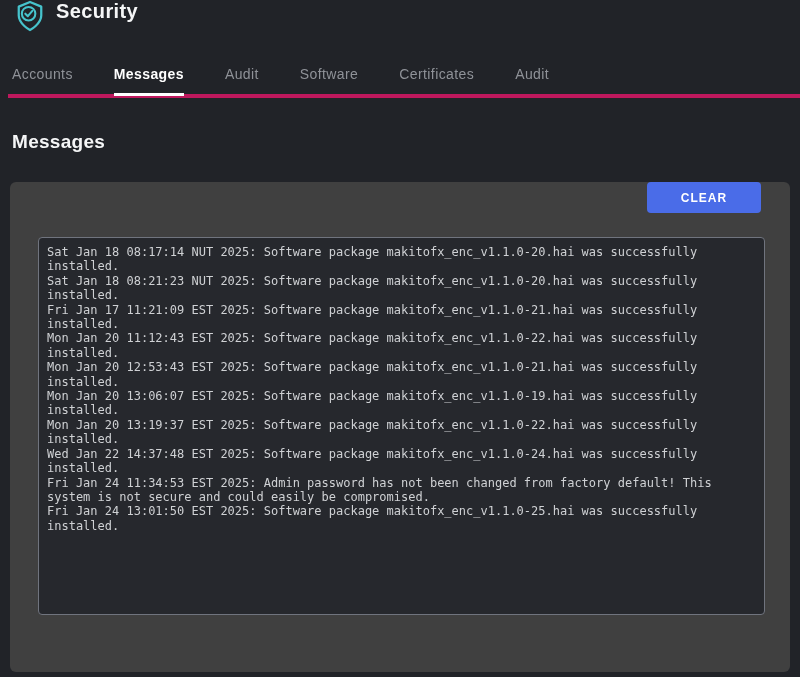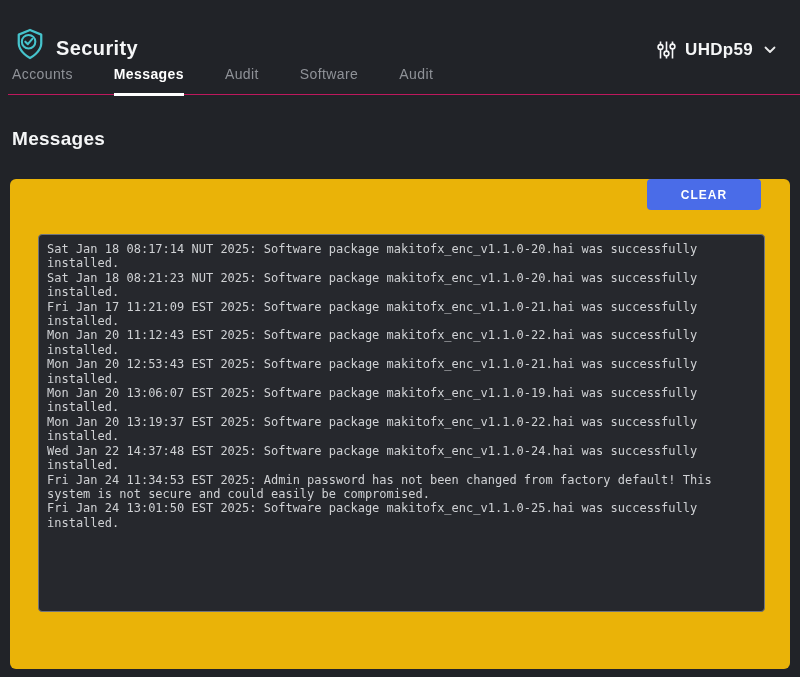--- a/index.html
+++ b/index.html
@@ -8,22 +8,22 @@
     background:#212328;
     font-family:"Liberation Sans", sans-serif;
     color:#ffffff;
     overflow:hidden;
   }
 
   
   .app-header {
     height:60px;
     display:flex;
-    align-items:flex-end;
-    padding:0 24px 0 15px;
+    align-items:flex-start;
+    padding:0 4px 0 15px;
   }
   .shield-icon { width:30px; height:32px; flex:0 0 auto; }
   .app-title {
     margin-left:11px;
     font-size:20px;
     font-weight:bold;
     letter-spacing:0.4px;
     color:#f5f6f7;
   }
   .header-spacer { flex:1; }
@@ -38,21 +38,21 @@
     font-size:17px;
     font-weight:bold;
     letter-spacing:0.3px;
     color:#f5f6f7;
   }
   .chevron-icon { width:12px; height:8px; margin-left:2px; }
 
   
   .tabs-bar {
     margin-left:8px;
-    border-bottom:1px solid #be185d;
+    border-bottom:4px solid #be185d;
     display:flex;
     gap:41px;
     padding-left:4px;
   }
   .tab {
     position:relative;
     padding:6px 0 12px;
     font-size:14px;
     letter-spacing:0.4px;
     color:#8f9298;
@@ -78,21 +78,21 @@
     font-size:19px;
     font-weight:bold;
     letter-spacing:0.3px;
     color:#f5f6f7;
     line-height:22px;
   }
 
   .panel {
     margin:28px 10px 0;
     height:490px;
-    background:#eab308;
+    background:#404040;
     border-radius:6px;
   }
   .clear-button {
     display:block;
     margin:29px 29px 0 auto;
     width:114px;
     height:31px;
     background:#4a6ce8;
     color:#ffffff;
     border:none;
@@ -126,41 +126,28 @@
 <body>
 
 <div class="app-header">
   <svg class="shield-icon" viewBox="0 0 32 34" fill="none" xmlns="http://www.w3.org/2000/svg">
     <path d="M16 2 L28 7 V16.5 C28 25.5 16 32 16 32 C16 32 4 25.5 4 16.5 V7 Z" stroke="#46c3cc" stroke-width="2.4" stroke-linejoin="round"></path>
     <circle cx="14.5" cy="14.5" r="7.2" fill="#212328" stroke="#46c3cc" stroke-width="2.2"></circle>
     <path d="M11 14.5 L13.7 17.2 L18.5 11.5" stroke="#46c3cc" stroke-width="2.2" stroke-linecap="round" stroke-linejoin="round"></path>
   </svg>
   <div class="app-title">Security</div>
   <div class="header-spacer"></div>
-  <div class="device-selector">
-    <svg class="sliders-icon" viewBox="0 0 19 20" fill="none" xmlns="http://www.w3.org/2000/svg">
-      <line x1="3.5" y1="1.5" x2="3.5" y2="18.5" stroke="#f5f6f7" stroke-width="1.6"></line>
-      <line x1="9.5" y1="1.5" x2="9.5" y2="18.5" stroke="#f5f6f7" stroke-width="1.6"></line>
-      <line x1="15.5" y1="1.5" x2="15.5" y2="18.5" stroke="#f5f6f7" stroke-width="1.6"></line>
-      <circle cx="3.5" cy="7" r="2.4" fill="#212328" stroke="#f5f6f7" stroke-width="1.6"></circle>
-      <circle cx="9.5" cy="13.5" r="2.4" fill="#212328" stroke="#f5f6f7" stroke-width="1.6"></circle>
-      <circle cx="15.5" cy="6.5" r="2.4" fill="#212328" stroke="#f5f6f7" stroke-width="1.6"></circle>
-    </svg>
-    <span class="device-name">UHDp59</span>
-    <svg class="chevron-icon" viewBox="0 0 12 8" fill="none" xmlns="http://www.w3.org/2000/svg">
-      <path d="M1.5 1.5 L6 6 L10.5 1.5" stroke="#e8e9ea" stroke-width="1.8" stroke-linecap="round" stroke-linejoin="round"></path>
-    </svg>
-  </div>
 </div>
 
 <div class="tabs-bar">
   <div class="tab">Accounts</div>
   <div class="tab active">Messages</div>
   <div class="tab">Audit</div>
   <div class="tab">Software</div>
+  <div class="tab">Certificates</div>
   <div class="tab">Audit</div>
 </div>
 
 <h2 class="page-heading">Messages</h2>
 
 <div class="panel">
   <button class="clear-button">CLEAR</button>
   <textarea class="log-textarea" readonly="" spellcheck="false" wrap="soft" style="">Sat Jan 18 08:17:14 NUT 2025: Software package makitofx_enc_v1.1.0-20.hai was successfully installed.
 Sat Jan 18 08:21:23 NUT 2025: Software package makitofx_enc_v1.1.0-20.hai was successfully installed.
 Fri Jan 17 11:21:09 EST 2025: Software package makitofx_enc_v1.1.0-21.hai was successfully installed.

